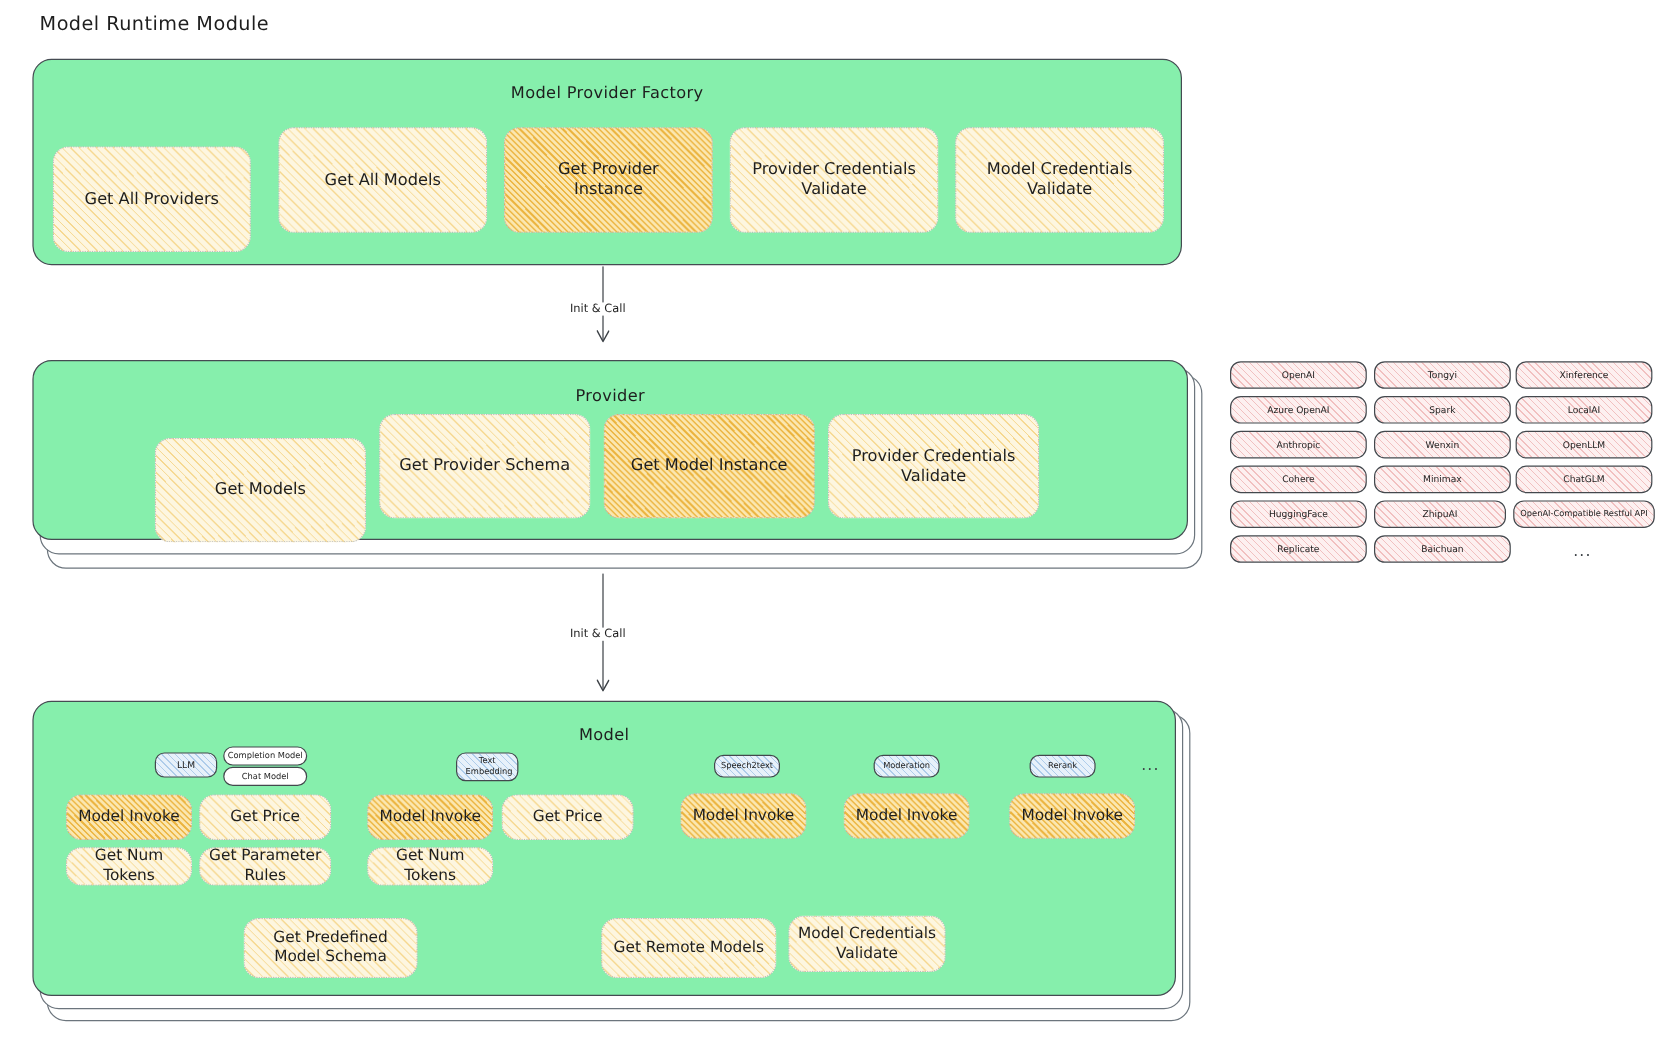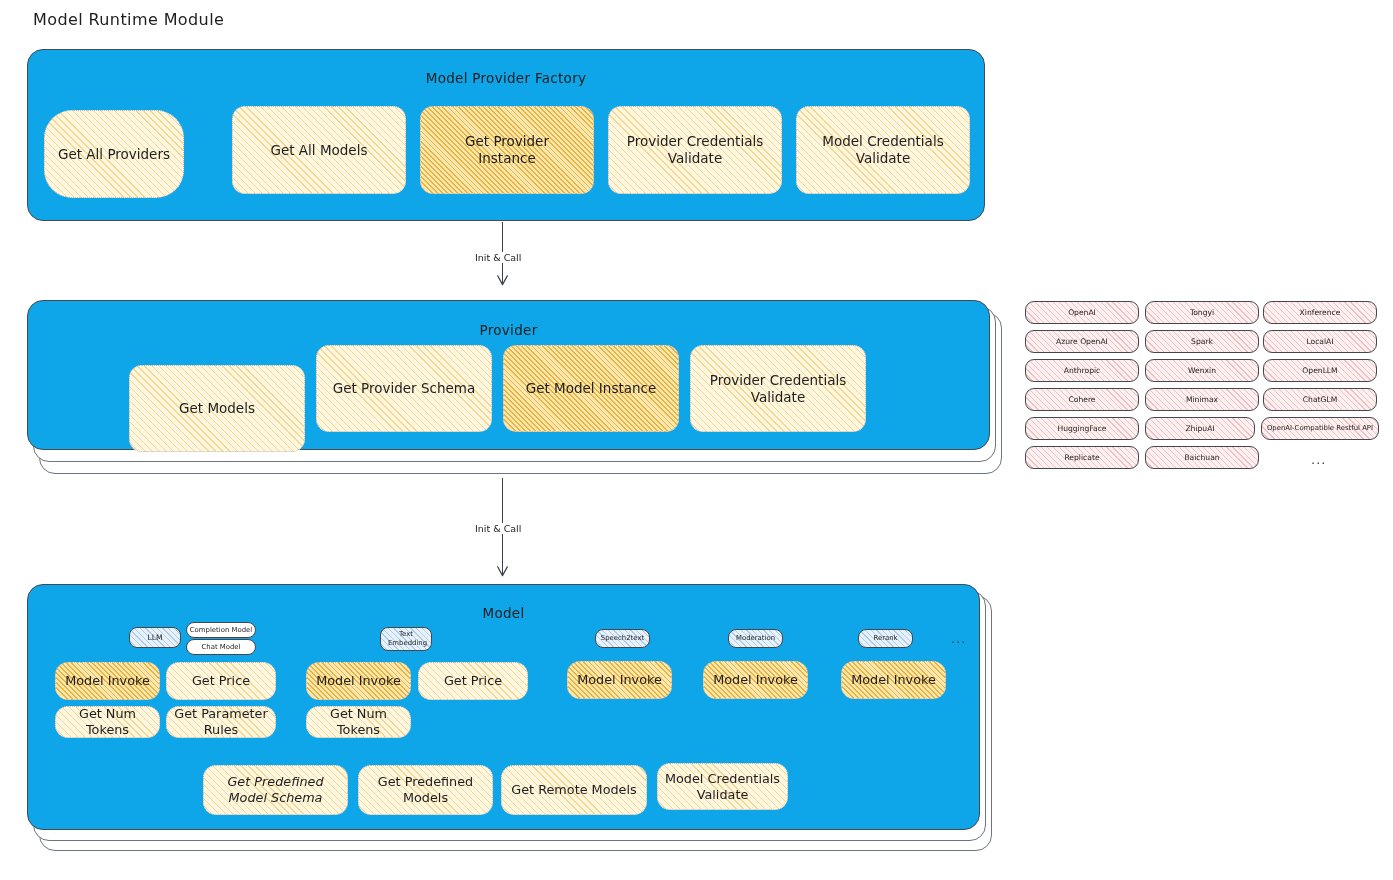--- a/index.html
+++ b/index.html
@@ -38,21 +38,21 @@
     font-size: 16px;
     letter-spacing: .4px;
     color: #1e1e1e;
     white-space: nowrap;
   }
 
   
   .container-card {
     position: absolute;
     box-sizing: border-box;
-    background: #0ea5e9;
+    background: #86efac;
     border: 1.1px solid #454b52;
     border-radius: 16px;
   }
   .container-shadow {
     position: absolute;
     box-sizing: border-box;
     background: #ffffff;
     border: 1.1px solid #6c757d;
     border-radius: 16px;
   }
@@ -161,21 +161,21 @@
 <body>
 
 <div class="canvas">
 
   <div class="page-title">Model Runtime Module</div>
 
   <div class="container-card" style="left:27px; top:49px; width:958px; height:172px;">
     <div class="container-title" style="top:20px;">Model Provider Factory</div>
   </div>
 
-  <div class="sketch hatch-y fs14" style="left:44px; top:110px; width:140px; height:88px;border-radius:28px;">
+  <div class="sketch hatch-y fs14" style="left:44px; top:122px; width:165px; height:88px;">
     <span>Get All Providers</span>
   </div>
   <div class="sketch hatch-y fs14" style="left:232px; top:106px; width:174px; height:88px;">
     <span>Get All Models</span>
   </div>
   <div class="sketch hatch-y-strong fs14" style="left:420px; top:106px; width:174px; height:88px;">
     <span style="max-width:120px;">Get Provider Instance</span>
   </div>
   <div class="sketch hatch-y fs14" style="left:608px; top:106px; width:174px; height:88px;">
     <span style="max-width:140px;">Provider Credentials Validate</span>
@@ -328,25 +328,22 @@
 
   <div class="sketch hatch-b fs7" style="left:858px; top:629px; width:55px; height:19px;">
     <span>Rerank</span>
   </div>
   <div class="sketch hatch-y-strong fs13" style="left:841px; top:661px; width:105px; height:38px;">
     <span>Model Invoke</span>
   </div>
 
   <div class="ellipsis" style="left:951px; top:631px;">...</div>
 
-  <div class="sketch hatch-y fs13" style="left:203px; top:765px; width:145px; height:50px;font-style:italic;">
+  <div class="sketch hatch-y fs13" style="left:203px; top:765px; width:145px; height:50px;">
     <span style="max-width:133px;">Get Predefined Model Schema</span>
-  </div>
-  <div class="sketch hatch-y fs13" style="left:358px; top:765px; width:135px; height:50px;">
-    <span style="max-width:106px;">Get Predefined Models</span>
   </div>
   <div class="sketch hatch-y fs13" style="left:501px; top:765px; width:146px; height:50px;">
     <span>Get Remote Models</span>
   </div>
   <div class="sketch hatch-y fs13" style="left:657px; top:763px; width:131px; height:47px;">
     <span style="max-width:118px;">Model Credentials Validate</span>
   </div>
 
 </div>
 

